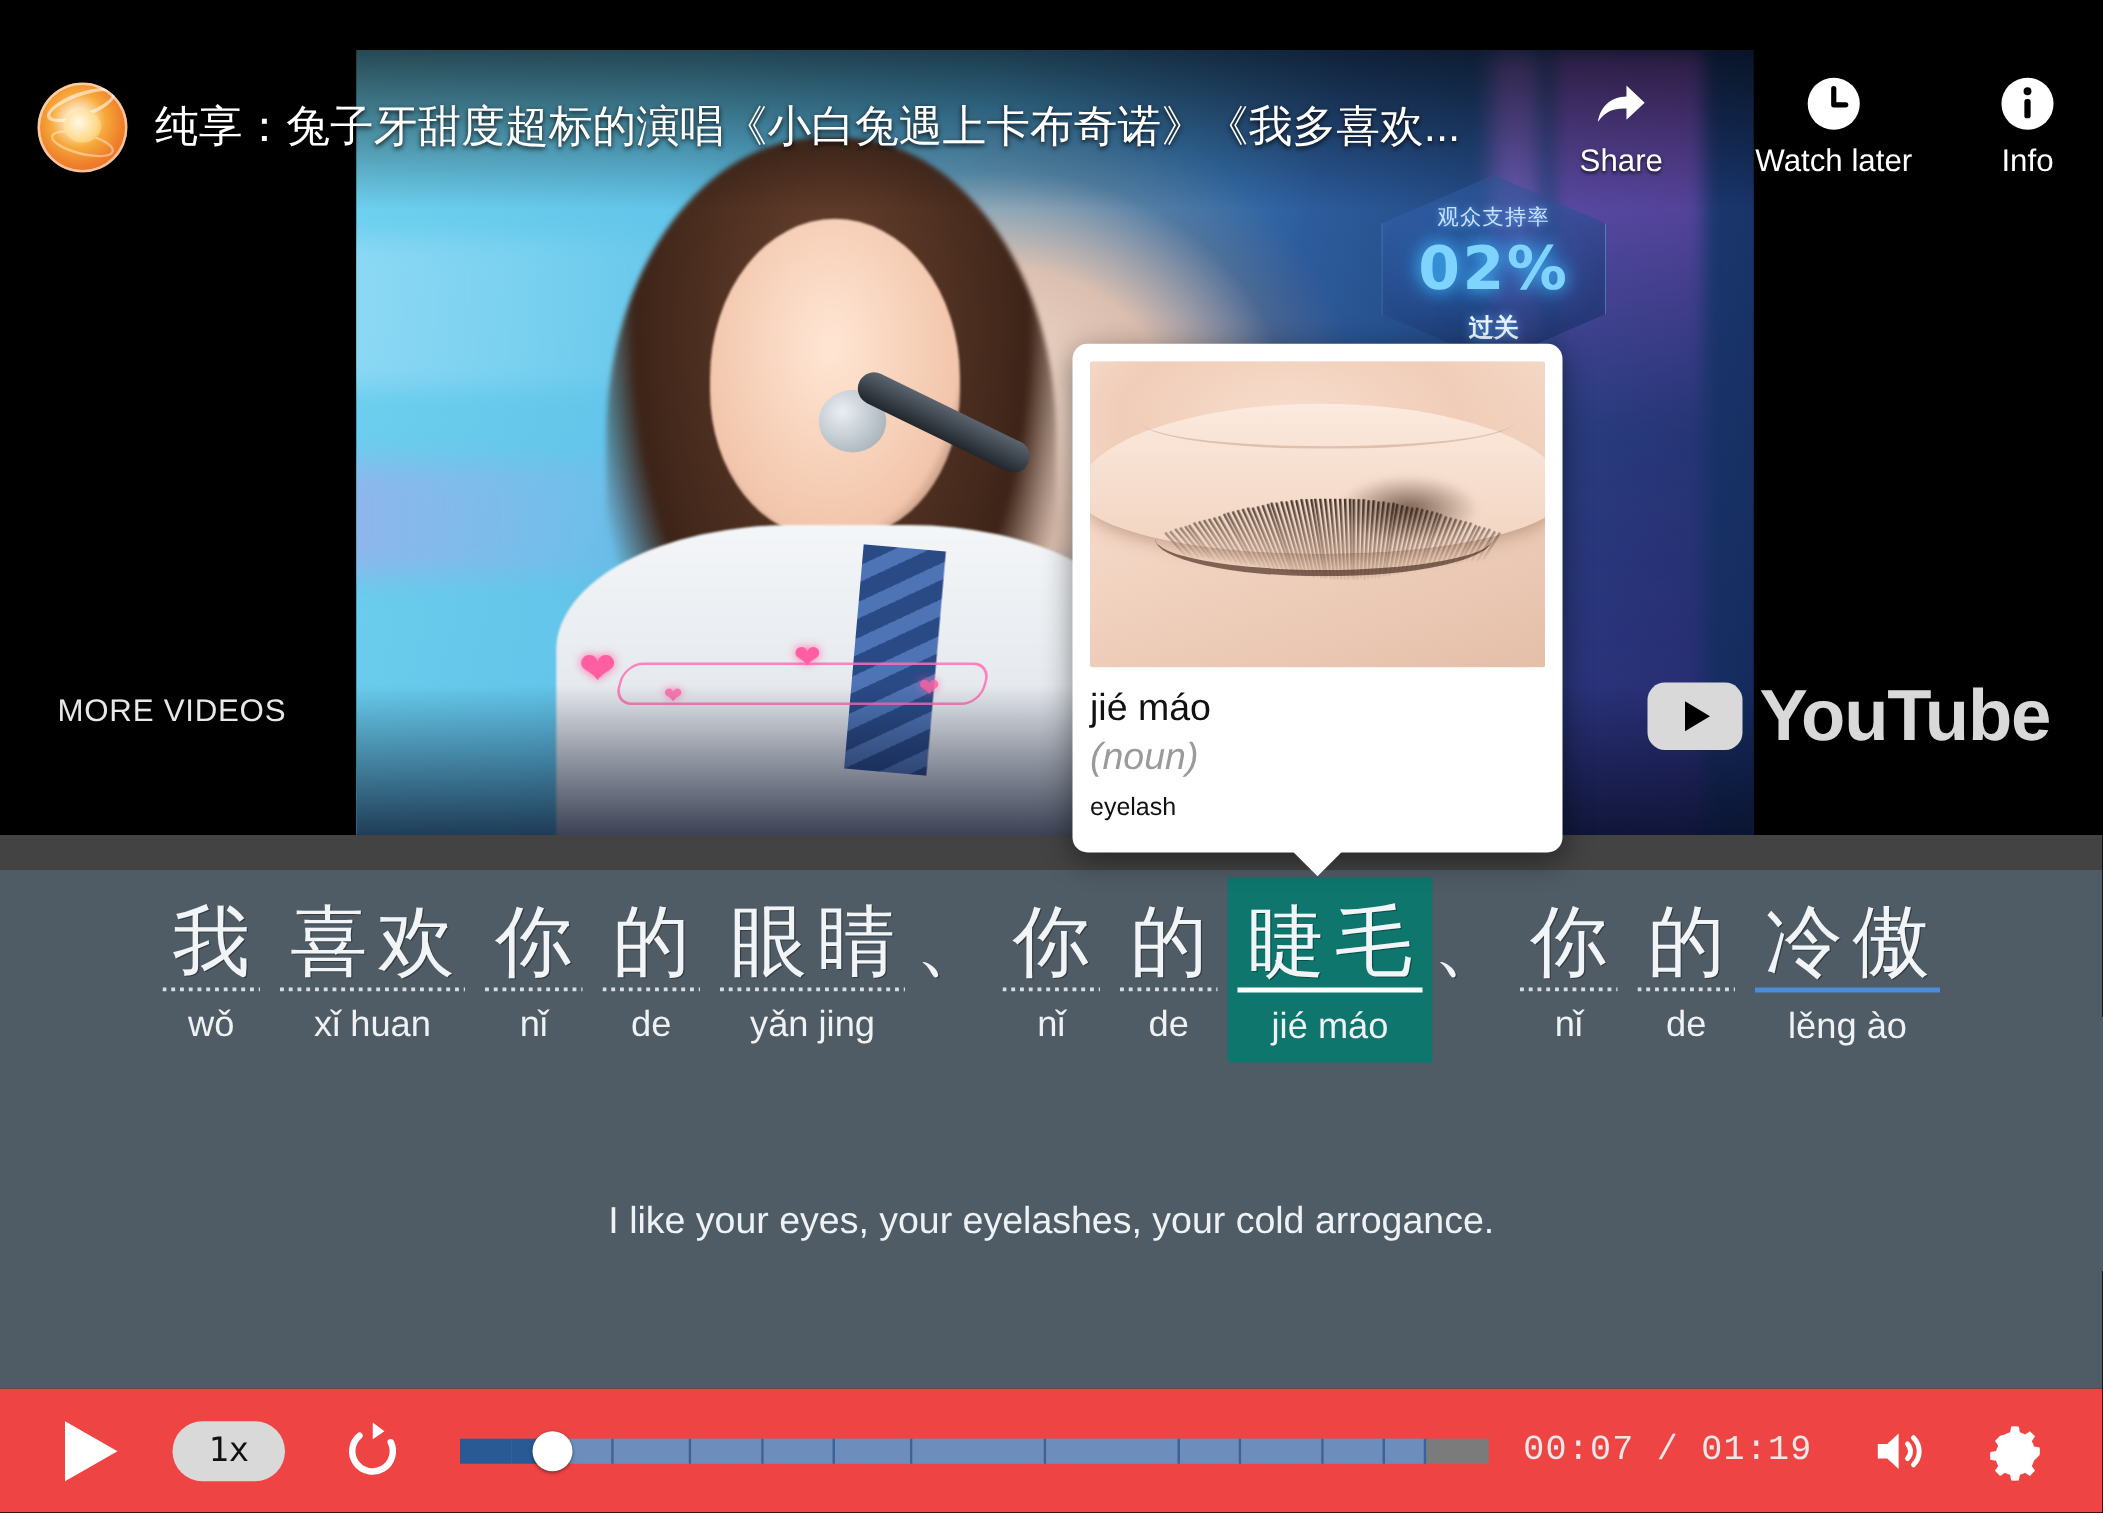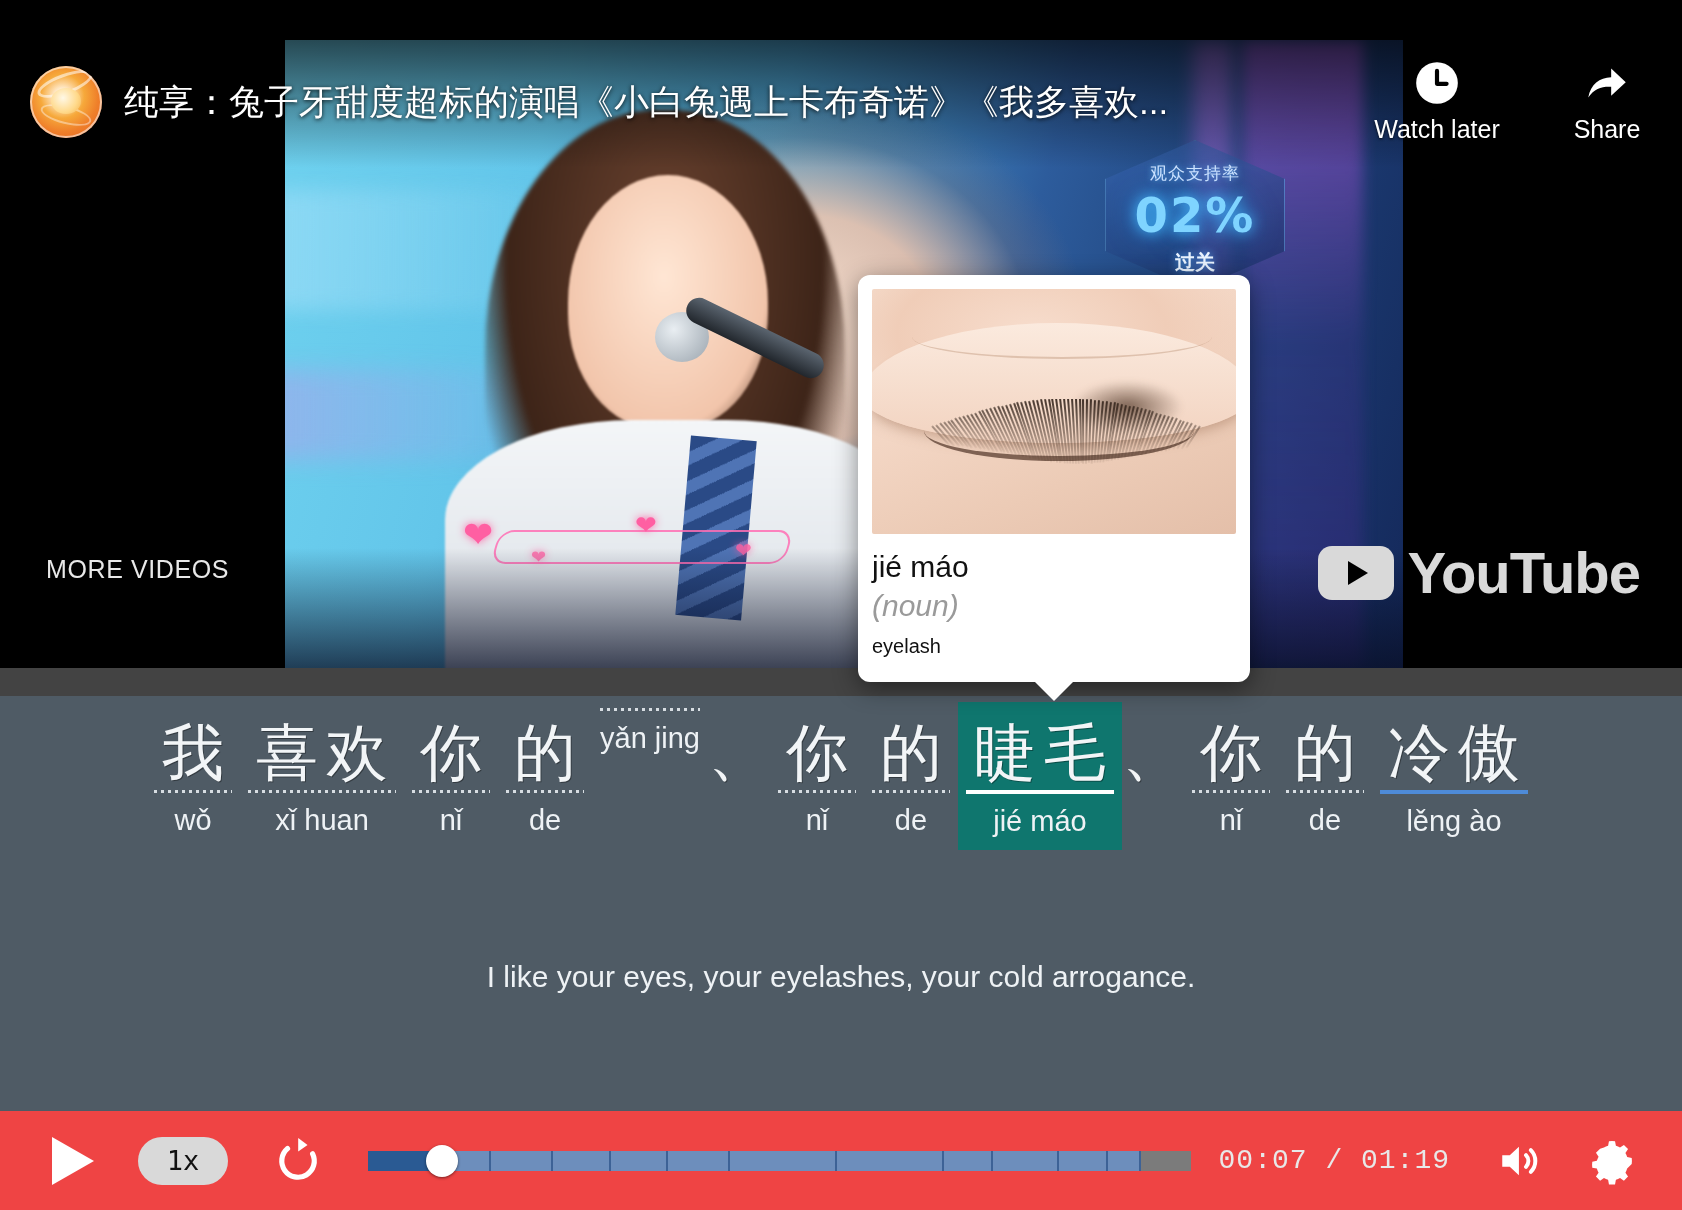--- a/index.html
+++ b/index.html
@@ -213,39 +213,49 @@
   <div class="channel-avatar">
     <div class="sw1"></div>
     <div class="sw2"></div>
     <div class="yolk"></div>
   </div>
 
   <div class="video-title">纯享：兔子牙甜度超标的演唱《小白兔遇上卡布奇诺》《我多喜欢...</div>
 
   <div class="hdr-actions">
 
+    <div class="hdr-btn btn-share">
+      <span class="hico">
+        <svg width="50" height="50" viewBox="0 0 24 24">
+          <path d="M3 19c1.2-6.6 5.4-9.6 11-9.8V5l7 6.6-7 6.5v-4.3c-4.6-.2-8 .8-11 5.2z" fill="#ffffff"></path>
+        </svg>
+      </span>
+      <span>Share</span>
+    </div>
+
     <div class="hdr-btn btn-watch-later">
       <span class="hico">
         <svg width="50" height="50" viewBox="0 0 24 24">
           <circle cx="12" cy="12" r="10" fill="#ffffff"></circle>
           <path d="M12 6.2v6.2h4.6" stroke="#000" stroke-width="2" fill="none" stroke-linecap="round" stroke-linejoin="round"></path>
         </svg>
       </span>
       <span>Watch later</span>
     </div>
 
-    <div class="hdr-btn btn-share">
+    <div class="hdr-btn btn-info">
       <span class="hico">
         <svg width="50" height="50" viewBox="0 0 24 24">
-          <path d="M3 19c1.2-6.6 5.4-9.6 11-9.8V5l7 6.6-7 6.5v-4.3c-4.6-.2-8 .8-11 5.2z" fill="#ffffff"></path>
+          <circle cx="12" cy="12" r="10" fill="#ffffff"></circle>
+          <circle cx="12" cy="7.2" r="1.5" fill="#000"></circle>
+          <rect x="10.8" y="10.2" width="2.4" height="7.4" rx="1" fill="#000"></rect>
         </svg>
       </span>
-      <span>Share</span>
-    </div>
-
+      <span>Info</span>
+    </div>
   </div>
 
   <div class="more-videos">MORE VIDEOS</div>
 
   <div class="yt-logo">
     <span class="ytplay"></span>
     <span class="yttext">YouTube</span>
   </div>
 </div>
 
@@ -352,20 +362,21 @@
         <div class="hanzi">你</div>
         <div class="uline"></div>
         <div class="pinyin">nǐ</div>
       </div>
       <div class="word">
         <div class="hanzi">的</div>
         <div class="uline"></div>
         <div class="pinyin">de</div>
       </div>
       <div class="word">
+        <div class="hanzi">眼睛</div>
         <div class="uline"></div>
         <div class="pinyin">yǎn jing</div>
       </div>
       <div class="word punct">
         <div class="hanzi">、</div>
       </div>
       <div class="word">
         <div class="hanzi">你</div>
         <div class="uline"></div>
         <div class="pinyin">nǐ</div>

